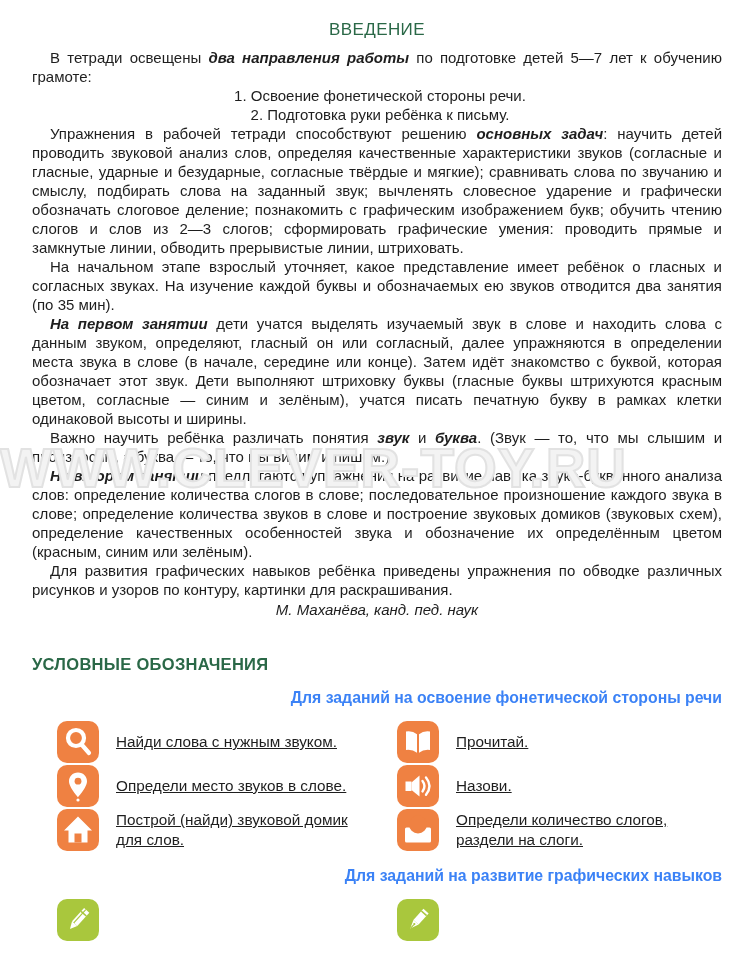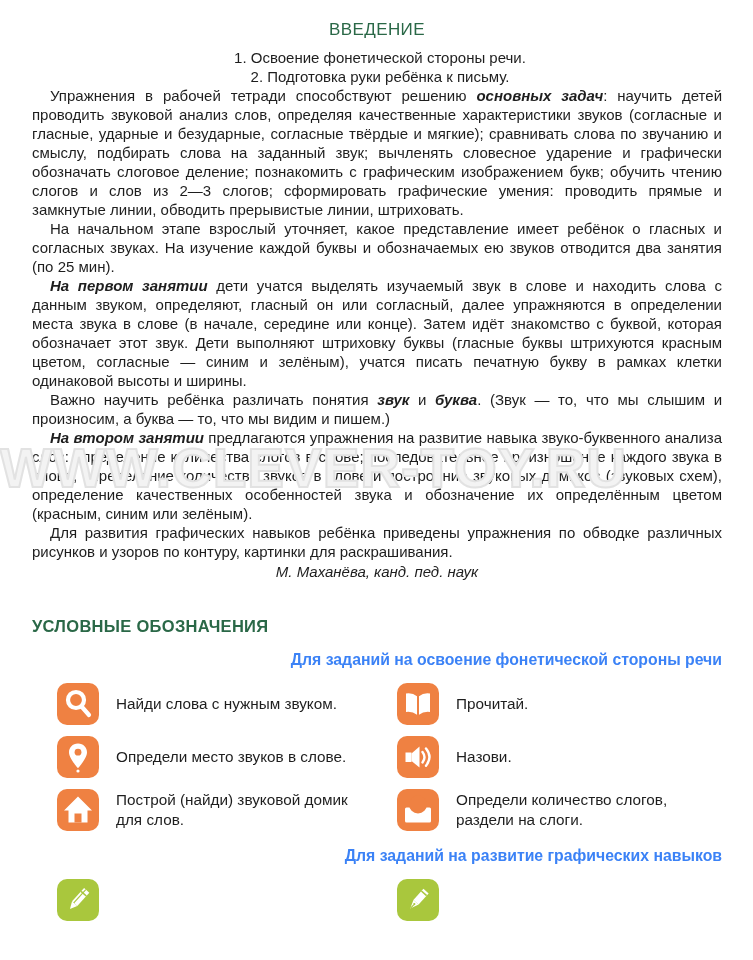--- a/index.html
+++ b/index.html
@@ -59,22 +59,22 @@
   }
   .legend-sub{
     margin:15px 0 0 0;
     text-align:right;
     font-size:15.8px;font-weight:bold;
     color:#3b82f6;
   }
   .legend-grid{
     display:grid;
     grid-template-columns:340px 1fr;
-    row-gap:9px;
     margin:13px 0 0 25px;
+    text-decoration:underline;
   }
   .legend-item{
     display:flex;align-items:center;gap:17px;
     min-height:44px;
   }
   .legend-item .icon{flex:0 0 auto;display:block;width:42px;height:42px;}
   .legend-label{
     font-size:15.3px;line-height:20px;
     white-space:pre-line;
   }
@@ -83,24 +83,25 @@
 <body>
 
 <div class="page">
 
   <div class="watermark">WWW.CLEVER-TOY.RU</div>
 
   <div class="content">
 
     <h1 class="doc-title">ВВЕДЕНИЕ</h1>
 
+    <p class="paragraph indent"><span>В тетради освещены </span><b>два направления работы</b><span> по подготовке детей 5—7 лет к обучению грамоте:</span></p>
     <p class="list-item">1. Освоение фонетической стороны речи.</p>
     <p class="list-item">2. Подготовка руки ребёнка к письму.</p>
     <p class="paragraph indent"><span>Упражнения в рабочей тетради способствуют решению </span><b>основных задач</b><span>: научить детей проводить звуковой анализ слов, определяя качественные характеристики звуков (согласные и гласные, ударные и безударные, согласные твёрдые и мягкие); сравнивать слова по звучанию и смыслу, подбирать слова на заданный звук; вычленять словесное ударение и графически обозначать слоговое деление; познакомить с графическим изображением букв; обучить чтению слогов и слов из 2—3 слогов; сформировать графические умения: проводить прямые и замкнутые линии, обводить прерывистые линии, штриховать.</span></p>
-    <p class="paragraph indent"><span>На начальном этапе взрослый уточняет, какое представление имеет ребёнок о гласных и согласных звуках. На изучение каждой буквы и обозначаемых ею звуков отводится два занятия (по 25 мин).</span></p>
+    <p class="paragraph indent"><span>На начальном этапе взрослый уточняет, какое представление имеет ребёнок о гласных и согласных звуках. На изучение каждой буквы и обозначаемых ею звуков отводится два занятия (по 35 мин).</span></p>
     <p class="paragraph indent"><b>На первом занятии</b><span> дети учатся выделять изучаемый звук в слове и находить слова с данным звуком, определяют, гласный он или согласный, далее упражняются в определении места звука в слове (в начале, середине или конце). Затем идёт знакомство с буквой, которая обозначает этот звук. Дети выполняют штриховку буквы (гласные буквы штрихуются красным цветом, согласные — синим и зелёным), учатся писать печатную букву в рамках клетки одинаковой высоты и ширины.</span></p>
     <p class="paragraph indent"><span>Важно научить ребёнка различать понятия </span><b>звук</b><span> и </span><b>буква</b><span>. (Звук — то, что мы слышим и произносим, а буква — то, что мы видим и пишем.)</span></p>
     <p class="paragraph indent"><b>На втором занятии</b><span> предлагаются упражнения на развитие навыка звуко-буквенного анализа слов: определение количества слогов в слове; последовательное произношение каждого звука в слове; определение количества звуков в слове и построение звуковых домиков (звуковых схем), определение качественных особенностей звука и обозначение их определённым цветом (красным, синим или зелёным).</span></p>
     <p class="paragraph indent"><span>Для развития графических навыков ребёнка приведены упражнения по обводке различных рисунков и узоров по контуру, картинки для раскрашивания.</span></p>
     <p class="signature">М. Маханёва, канд. пед. наук</p>
 
     <h2 class="legend-heading">УСЛОВНЫЕ ОБОЗНАЧЕНИЯ</h2>
     <h3 class="legend-sub">Для заданий на освоение фонетической стороны речи</h3>
 
     <div class="legend-grid">

